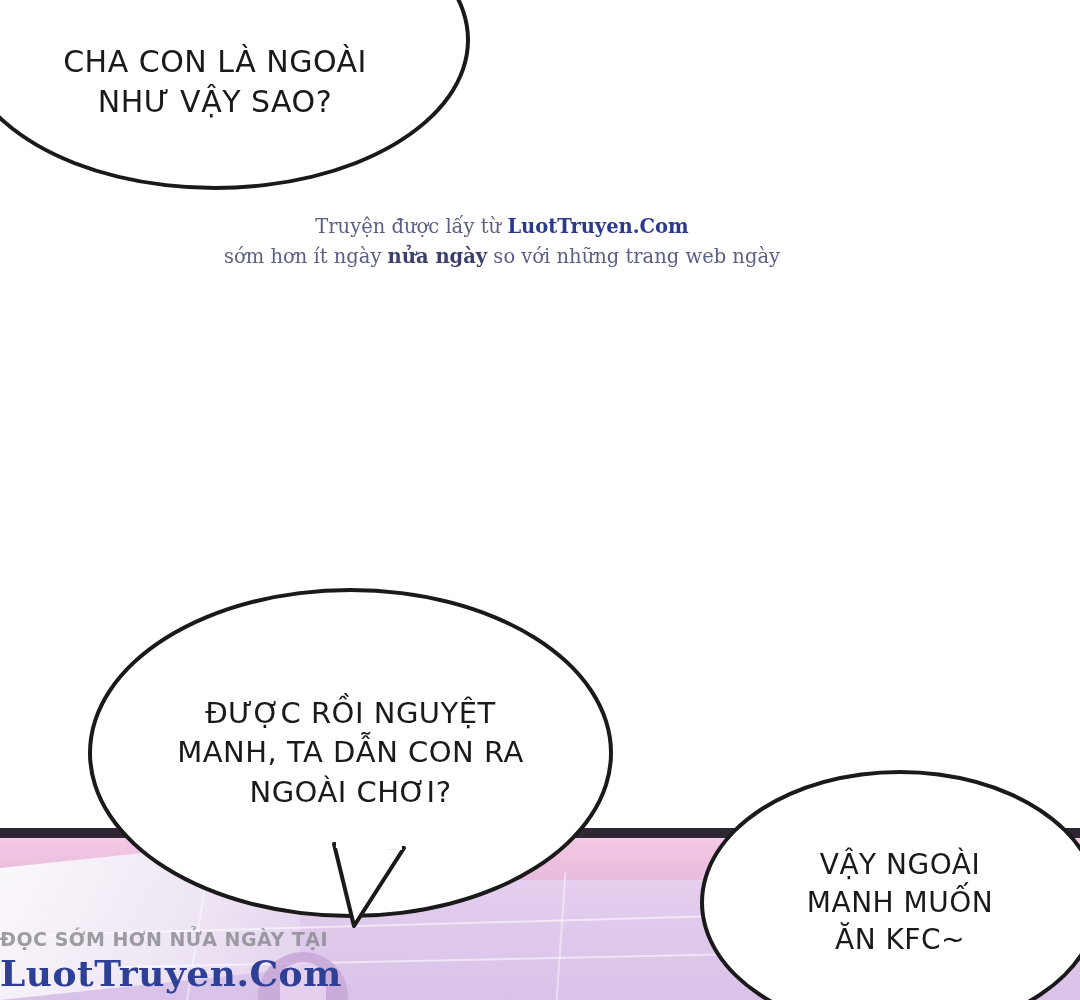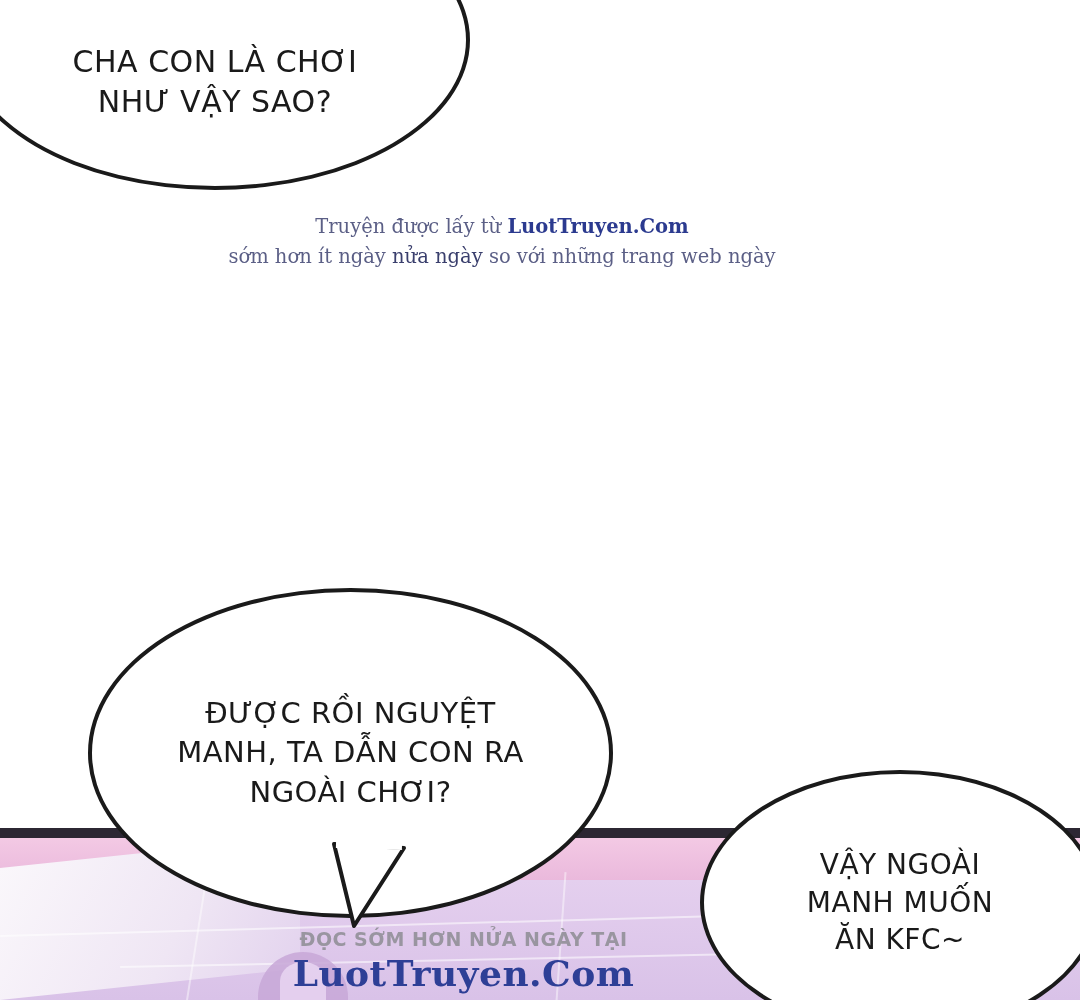--- a/index.html
+++ b/index.html
@@ -94,21 +94,21 @@
     color: #5b5f86;
     z-index: 5;
   }
   #promo .line { display: block; }
   .brand {
     color: #2b3a8f;
     font-weight: bold;
   }
   .hl {
     color: #3a3f6d;
-    font-weight: normal;
+    font-weight: bold;
   }
 
   
   #art {
     position: absolute;
     left: 0;
     top: 828px;
     width: 1080px;
     height: 172px;
     overflow: hidden;
@@ -183,21 +183,20 @@
     background: #e6d2f0;
     border-radius: 50% 50% 0 0;
   }
 
   
   #wm {
     position: absolute;
     left: 0;
     bottom: 6px;
     width: 927px;
-    text-align: center;
     z-index: 8;
     pointer-events: none;
   }
   #wm-small {
     display: block;
     font-family: "DejaVu Sans", sans-serif;
     font-size: 19px;
     font-weight: bold;
     color: #8d8d93;
     letter-spacing: 0.5px;
@@ -230,21 +229,21 @@
     <div class="floor-vline" id="fv3"></div>
   </div>
   <div id="char-blob"></div>
 
   <div id="promo">
     <span class="line"><span>Truyện được lấy từ </span><span class="brand">LuotTruyen.Com</span></span>
     <span class="line"><span>sớm hơn ít ngày </span><span class="hl">nửa ngày</span><span> so với những trang web ngày</span></span>
   </div>
 
   <div class="bubble" id="bubble-top">
-    <span class="btext">CHA CON LÀ CHƠI
+    <span class="btext">CHA CON LÀ NGOÀI
 NHƯ VẬY SAO?</span>
   </div>
 
   <div class="bubble" id="bubble-mid">
     <span class="btext">ĐƯỢC RỒI NGUYỆT
 MANH, TA DẪN CON RA
 NGOÀI CHƠI?</span>
   </div>
   <svg id="bubble-mid-tail" viewBox="0 0 80 90">
     <path d="M4 4 L74 8 L24 86 Z" fill="#ffffff" stroke="#1a1a1a" stroke-width="4" stroke-linejoin="round"></path>

